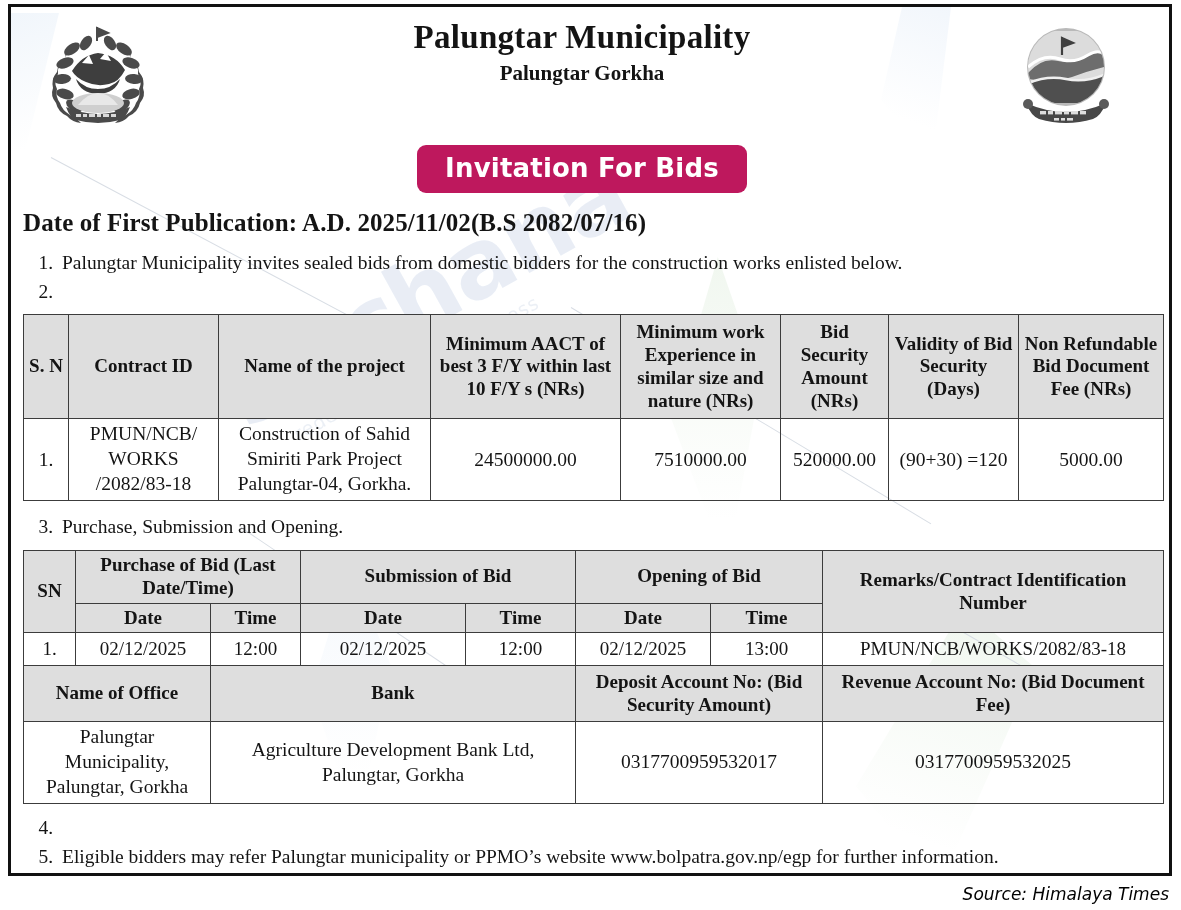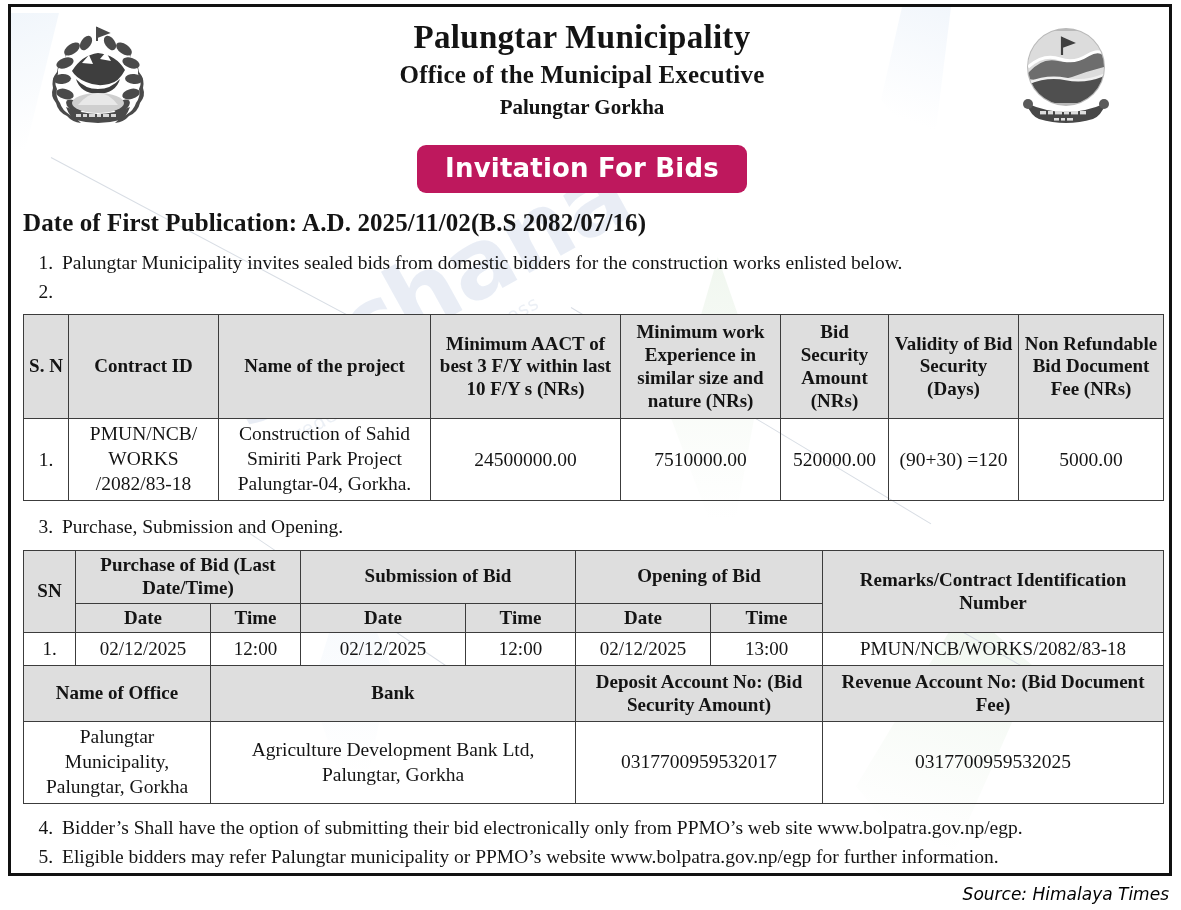--- a/index.html
+++ b/index.html
@@ -295,21 +295,20 @@
                 <rect x="55" y="95" width="4" height="3"></rect>
               <rect x="61" y="95" width="6" height="3"></rect>
                 <rect x="69" y="95" width="5" height="3"></rect>
             </g>
           </g>
         </svg>
       </div>
 
       <div id="title-block">
         <div class="t-line1">Palungtar Municipality</div>
-        <div class="t-line2">Office of the Municipal Executive</div>
         <div class="t-line3">Palungtar Gorkha</div>
       </div>
 
       <div class="emblem-slot right">
         <svg width="108" height="112" viewBox="0 0 108 112" aria-label="palungtar-municipality-logo-icon">
           <defs>
             <clipPath id="logoCircle">
                 <circle cx="54" cy="48" r="38"></circle>
               </clipPath>
           </defs>
@@ -453,21 +452,20 @@
           <td class="bank" colspan="3">Agriculture Development Bank Ltd, Palungtar, Gorkha</td>
           <td class="bank" colspan="2">0317700959532017</td>
           <td class="bank">0317700959532025</td>
         </tr>
       </tbody>
     </table>
 
     <ol class="footnotes">
       <li>
         <span class="num">4.</span>
-        <span>Bidder’s Shall have the option of submitting their bid electronically only from PPMO’s web site www.bolpatra.gov.np/egp.</span>
       </li>
       <li>
         <span class="num">5.</span>
         <span>Eligible bidders may refer Palungtar municipality or PPMO’s website www.bolpatra.gov.np/egp for further information.</span>
       </li>
     </ol>
 
   </div>
 </div>
 

